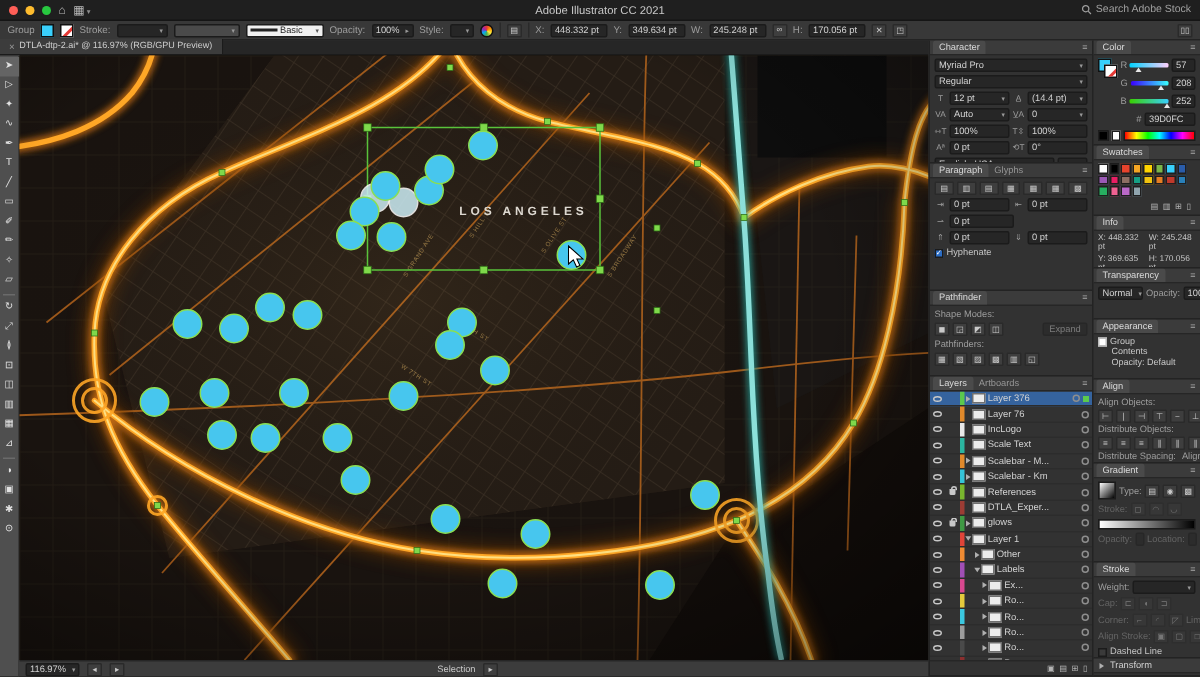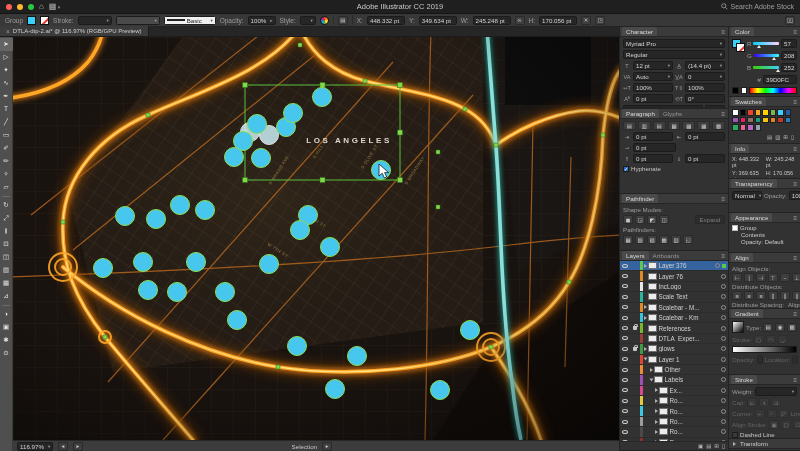--- a/index.html
+++ b/index.html
@@ -89,21 +89,21 @@
 <body>
 
 <div id="app">
 
   <div id="titlebar" class="abs">
     <span class="tl" style="background:#ff5f57"></span>
     <span class="tl" style="background:#febc2e"></span>
     <span class="tl" style="background:#28c840"></span>
     <span class="tb-ico">⌂</span>
     <span class="tb-ico">▦<span style="font-size:5px;color:#8d8d8d"> ▾</span></span>
-    <div class="tb-title">Adobe Illustrator CC 2019</div>
+    <div class="tb-title">Adobe Illustrator CC 2021</div>
     <div class="tb-search">
       <svg width="7" height="7" viewBox="0 0 10 10">
           <circle cx="4" cy="4" r="3" fill="none" stroke="#9f9f9f" stroke-width="1.2"></circle>
           <line x1="6.3" y1="6.3" x2="9" y2="9" stroke="#9f9f9f" stroke-width="1.2"></line>
         </svg>
       <span>Search Adobe Stock</span>
     </div>
   </div>
 
   <div id="controlbar" class="abs">

